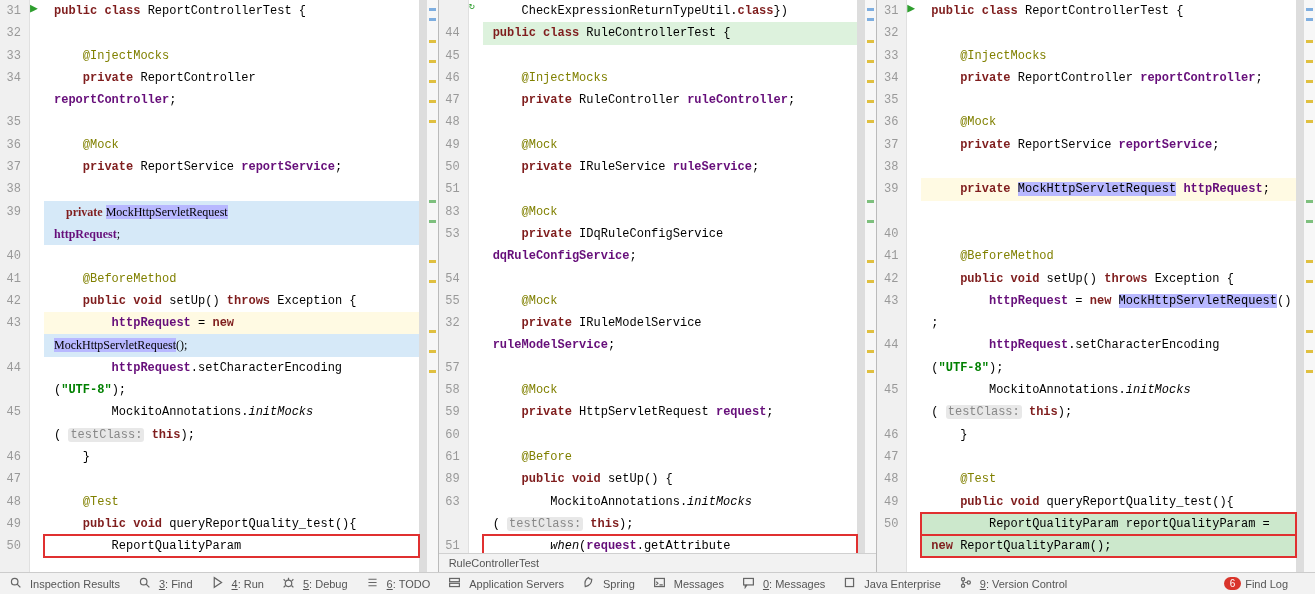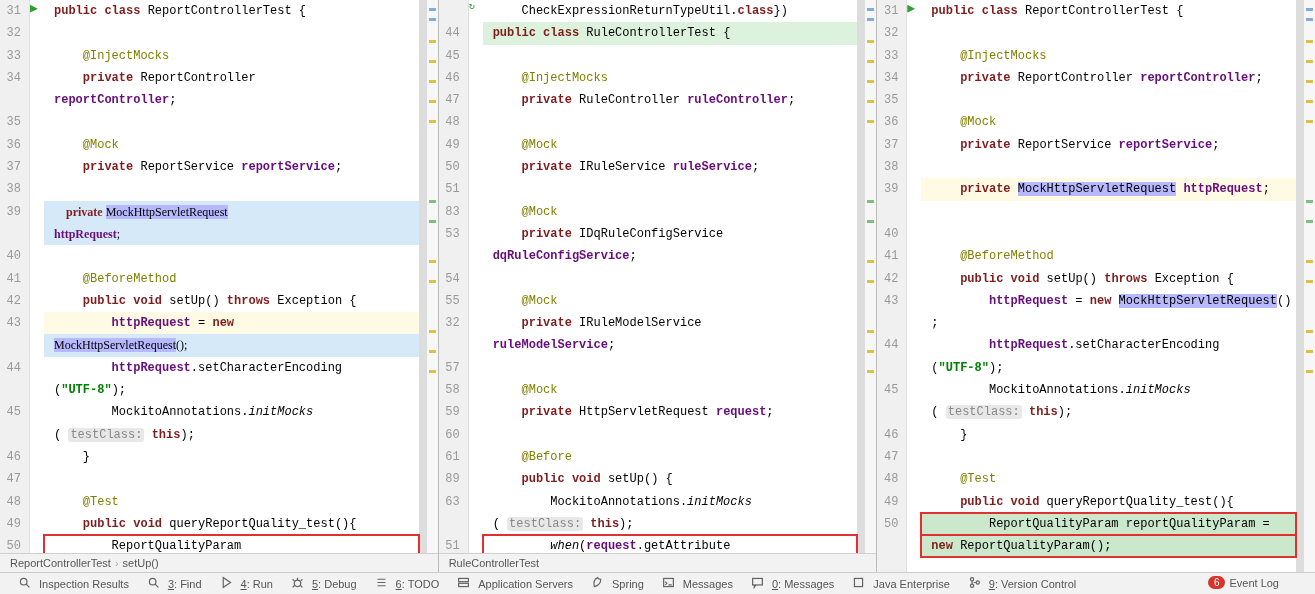--- a/index.html
+++ b/index.html
@@ -19,21 +19,21 @@
   .field { color: #660E7A; font-weight: bold; }
   .hl { background: #b8b8ff; }
   .hint { background: #e8e8e8; color: #888; border-radius: 3px; padding: 0 2px; }
   .line.current { background: #fffae3; }
   .line.diff-add { background: #ddf2dd; }
   .line.diff-mod { background: #d6e9f8; font-family: Liberation Serif, serif; }
   .line.red-box { outline: 2px solid #e03030; outline-offset: -1px; }
   .line.red-box-green { background: #cce8cc; outline: 2px solid #e03030; outline-offset: -1px; }
   .breadcrumb { background: #f2f2f2; border-top: 1px solid #d0d0d0; font-family: sans-serif; font-size: 11px; padding: 3px 10px; color: #555; }
   .breadcrumb .sep { color: #aaa; padding: 0 4px; }
-  .toolbar { display: flex; align-items: flex-start; background: #f2f2f2; border-top: 1px solid #ccc; font-family: sans-serif; font-size: 11px; padding: 3px 18px; color: #555; }
+  .toolbar { display: flex; align-items: center; background: #f2f2f2; border-top: 1px solid #ccc; font-family: sans-serif; font-size: 11px; padding: 3px 9px; color: #555; }
   .toolbar .item { display: flex; align-items: center; margin-right: 18px; cursor: pointer; }
   .toolbar .item svg, .toolbar .item .ico { margin-right: 4px; }
   .toolbar .u { text-decoration: underline; }
   .spacer { flex: 1; }
   .err-badge { background: #d9342b; color: #fff; border-radius: 8px; padding: 1px 6px; font-size: 10px; margin-right: 4px; }
   .marker-strip { width: 12px; background: #f7f7f7; border-left: 1px solid #ddd; position: relative; }
   .marker-strip .m { position: absolute; left: 2px; right: 2px; height: 3px; }
   .m.y { background: #e0c040; }
   .m.g { background: #7ec07e; }
   .m.b { background: #7eaee0; }
@@ -116,21 +116,20 @@
           <div class="m y" style="top: 120px;"></div>
           <div class="m g" style="top: 200px;"></div>
           <div class="m g" style="top: 220px;"></div>
           <div class="m y" style="top: 260px;"></div>
           <div class="m y" style="top: 280px;"></div>
           <div class="m y" style="top: 330px;"></div>
           <div class="m y" style="top: 350px;"></div>
           <div class="m y" style="top: 370px;"></div>
         </div>
       </div>
-      <div class="breadcrumb"><span>ReportControllerTest</span><span class="sep">›</span><span>setUp()</span></div>
     </div>
     <div class="pane">
       <div class="code-area">
         <div class="gutter">
           <div class="ln"></div>
           <div class="ln">44</div>
           <div class="ln">45</div>
           <div class="ln">46</div>
           <div class="ln">47</div>
           <div class="ln">48</div>
@@ -356,15 +355,15 @@
           <circle cx="5" cy="4" r="2"></circle>
           <circle cx="5" cy="12" r="2"></circle>
           <circle cx="12" cy="8" r="2"></circle>
           <path d="M5 6v4M7 8h3"></path>
         </svg></span>
       <span><span class="u">9</span>: Version Control</span>
     </div>
     <div class="spacer"></div>
     <div class="item">
       <span class="err-badge">6</span>
-      <span>Event Log</span>
+      <span>Find Log</span>
     </div>
   </div>
 
 </body></html>

